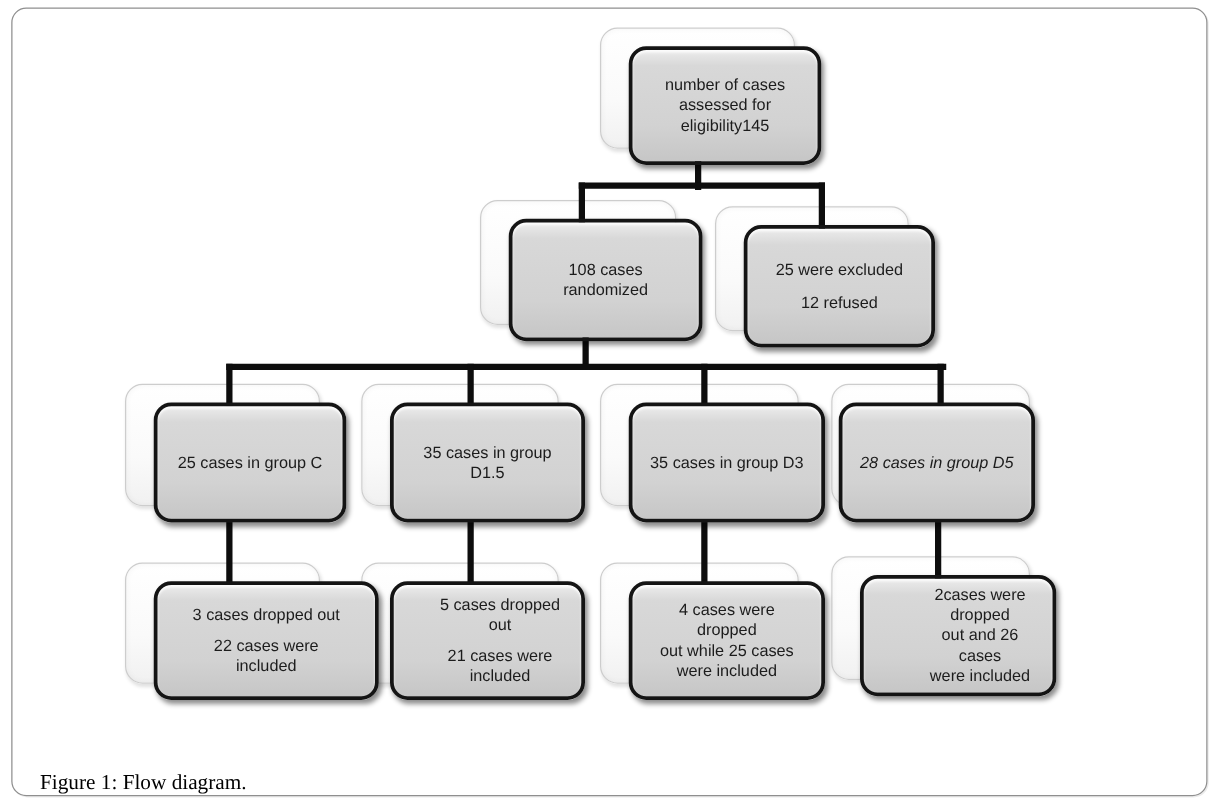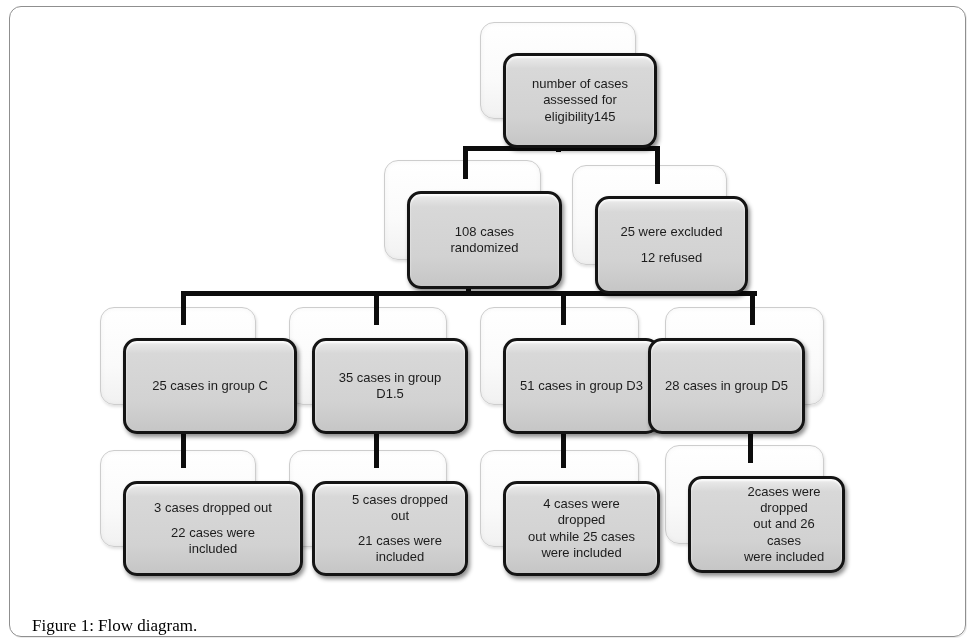--- a/index.html
+++ b/index.html
@@ -49,21 +49,20 @@
     display: flex;
     flex-direction: column;
     justify-content: center;
     align-items: center;
     text-align: center;
     padding: 8px 12px;
     z-index: 3;
     color: #1c1c1c;
     font-size: 13px;
     line-height: 1.25;
-    margin-top: 16px;
   }
   .node .para { margin: 4.5px 0; }
   .caption {
     position: absolute;
     left: 15px;
     top: 596px;
     font-family: "Liberation Serif", "DejaVu Serif", serif;
     font-size: 17px;
     color: #000000;
     z-index: 4;
@@ -104,30 +103,30 @@
       <div class="node" style="left: 503px; top: 37px; width: 154px; height: 95px;">
         <div class="para">number of cases<br>assessed for<br>eligibility145</div>
       </div>
       <div class="node" style="left: 407px; top: 175px; width: 155px; height: 98px;">
         <div class="para">108 cases randomized</div>
       </div>
       <div class="node" style="left: 595px; top: 180px; width: 153px; height: 98px; align-items: center;">
         <div class="para">25 were excluded</div>
         <div class="para">12 refused</div>
       </div>
-      <div class="node" style="left: 123px; top: 322px; width: 174px; height: 96px;">
+      <div class="node" style="left: 123px; top: 322px; width: 154px; height: 96px;">
         <div class="para">25 cases in group C</div>
       </div>
       <div class="node" style="left: 312px; top: 322px; width: 156px; height: 96px;">
         <div class="para">35 cases in group D1.5</div>
       </div>
       <div class="node" style="left: 503px; top: 322px; width: 157px; height: 96px;">
-        <div class="para">51 cases in group D3</div>
+        <div class="para">35 cases in group D3</div>
       </div>
-      <div class="node" style="left: 648px; top: 322px; width: 157px; height: 96px;">
+      <div class="node" style="left: 671px; top: 322px; width: 157px; height: 96px; font-style: italic;">
         <div class="para">28 cases in group D5</div>
       </div>
       <div class="node" style="left: 123px; top: 465px; width: 180px; height: 95px;">
         <div class="para">3 cases dropped out</div>
         <div class="para">22 cases were<br>included</div>
       </div>
       <div class="node" style="left: 312px; top: 465px; width: 156px; height: 95px; padding-left: 32px;">
         <div class="para">5 cases dropped out</div>
         <div class="para">21 cases were<br>included</div>
       </div>

